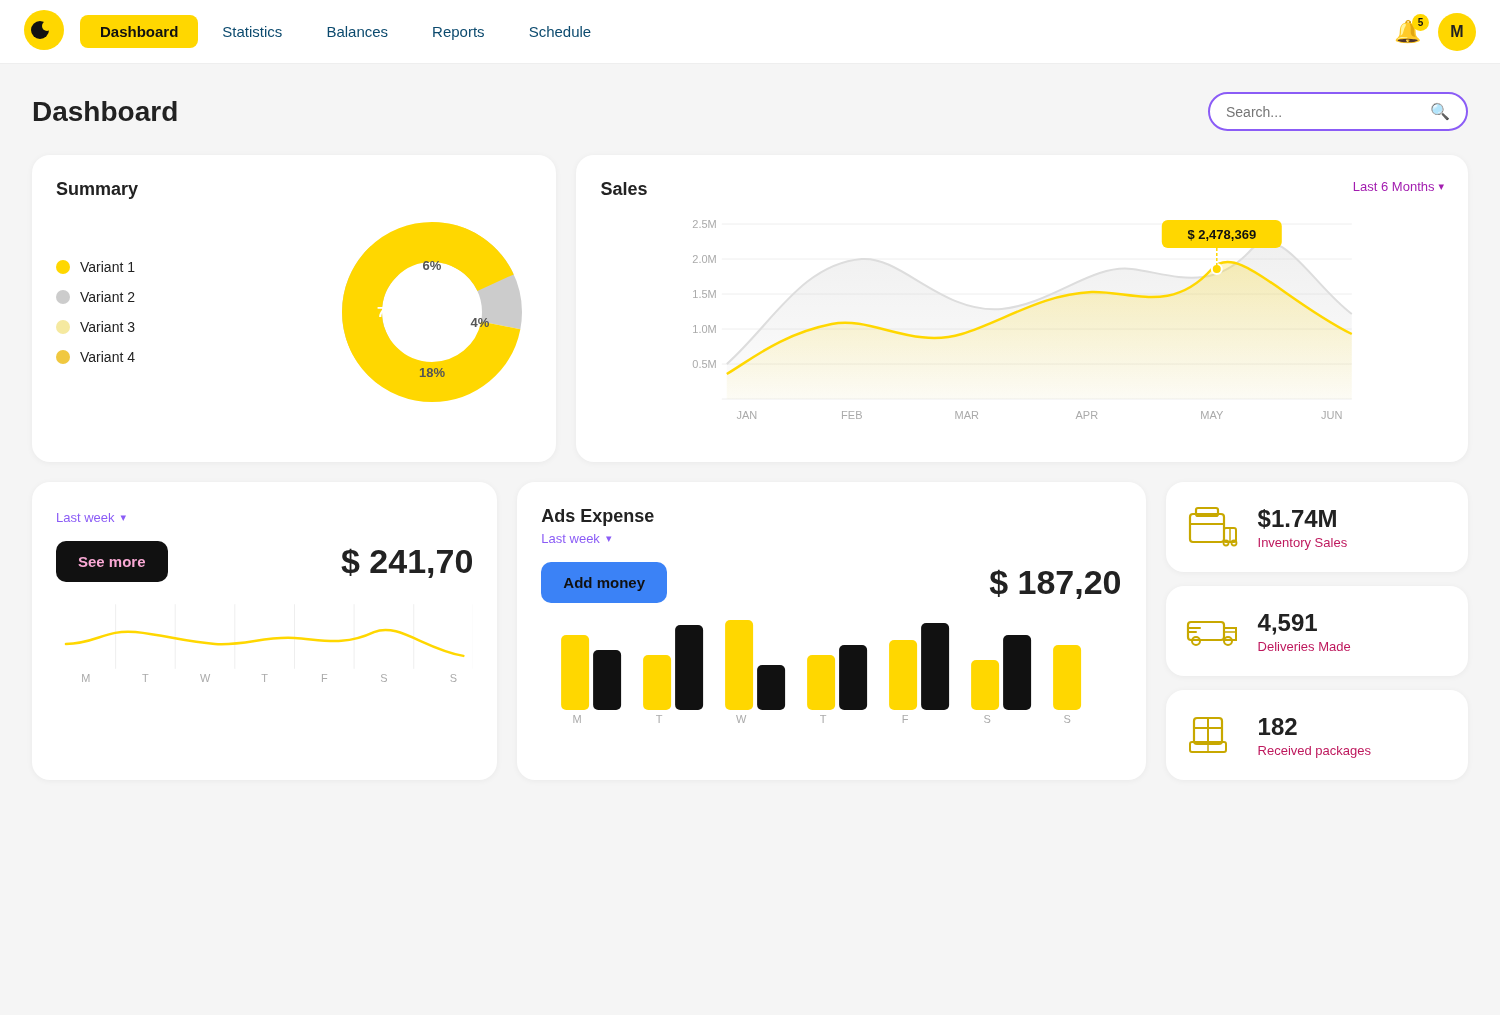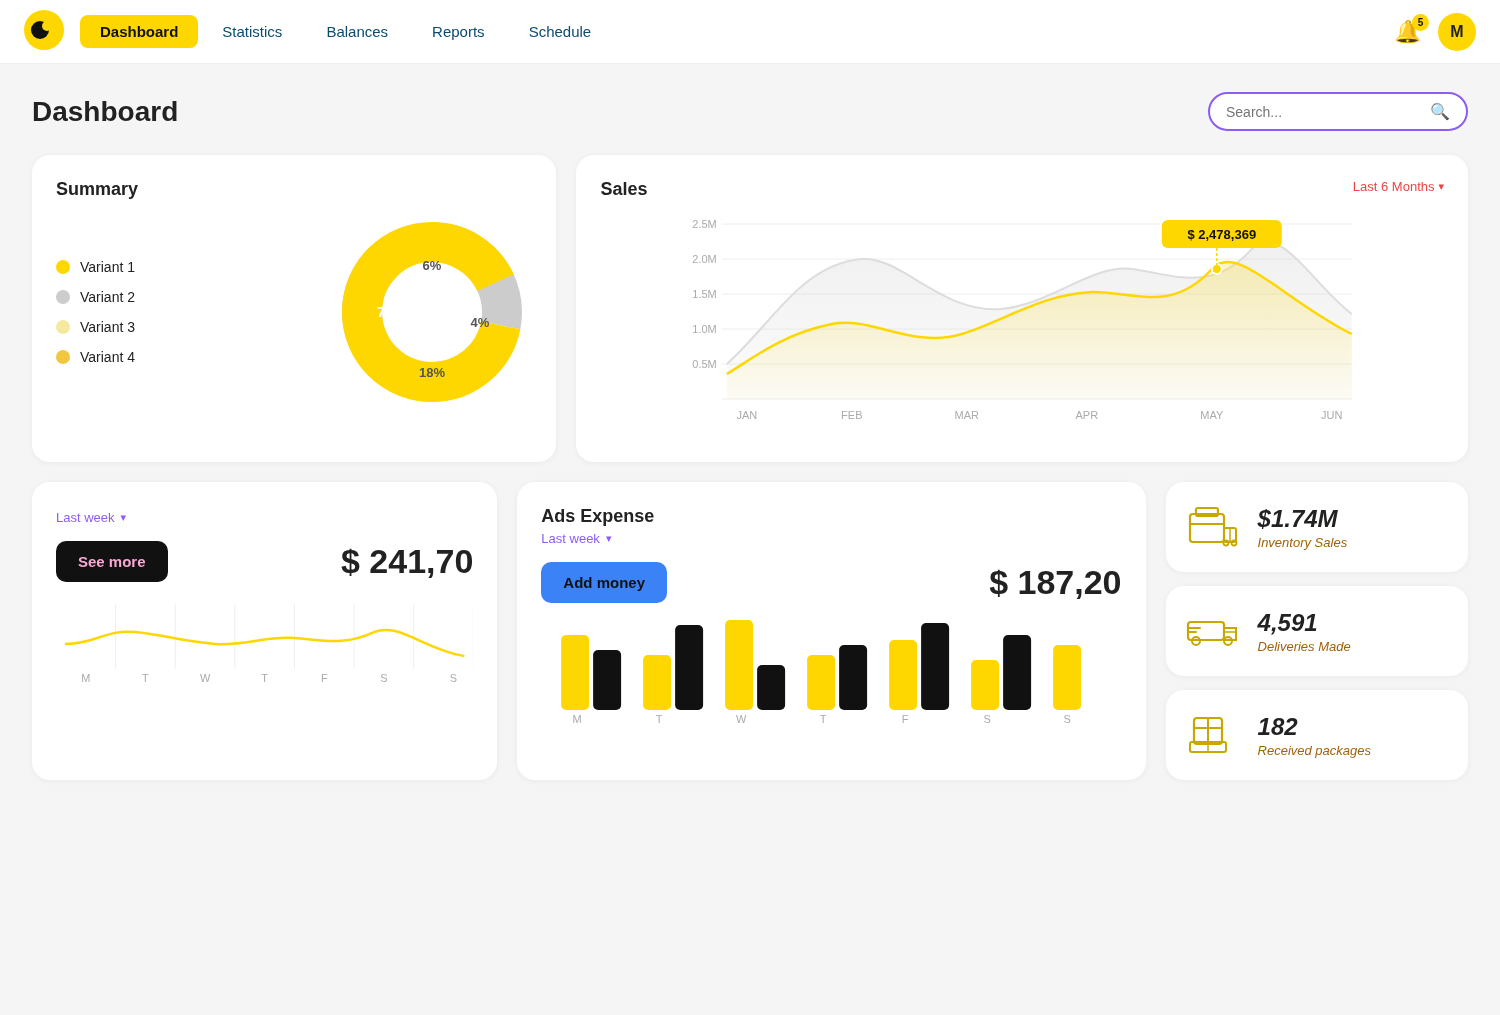--- a/index.html
+++ b/index.html
@@ -63,21 +63,21 @@
     .legend-dot { width: 14px; height: 14px; border-radius: 50%; flex-shrink: 0; }
 
     
     .donut-wrap { position: relative; width: 200px; height: 200px; flex-shrink: 0; }
     .donut-wrap svg { width: 200px; height: 200px; }
 
     
     .sales-header { display: flex; justify-content: space-between; align-items: flex-start; }
     .filter-btn {
       display: flex; align-items: center; gap: 4px;
-      font-size: 13px; color: #ef4444; cursor: pointer; border: none; background: none;
+      font-size: 13px; color: #a21caf; cursor: pointer; border: none; background: none;
     }
 
     
     .sub-header { display: flex; align-items: center; gap: 6px; font-size: 13px; color: #8b5cf6; margin-top: 4px; cursor: pointer; }
     .repay-row { display: flex; align-items: center; justify-content: space-between; margin: 16px 0 12px; }
     .see-more-btn {
       background: #111; color: #f9a8d4; border: none; border-radius: 10px;
       padding: 12px 22px; font-size: 15px; font-weight: 600; cursor: pointer;
     }
     .amount { font-size: 34px; font-weight: 700; }
@@ -88,26 +88,25 @@
       background: #3b82f6; color: #111; border: none; border-radius: 10px;
       padding: 12px 22px; font-size: 15px; font-weight: 600; cursor: pointer;
     }
 
     
     .stat-cards { display: flex; flex-direction: column; gap: 14px; }
     .stat-card {
       background: #fff; border-radius: 18px; padding: 18px 20px;
       display: flex; align-items: center; gap: 18px;
       box-shadow: 0 1px 6px rgba(0,0,0,0.05);
-      font-style: italic;
     }
     .stat-icon { width: 54px; height: 54px; flex-shrink: 0; }
     .stat-info {}
     .stat-value { font-size: 24px; font-weight: 700; }
-    .stat-label { font-size: 13px; color: #a16207; margin-top: 2px; }
+    .stat-label { font-size: 13px; color: #be185d; margin-top: 2px; }
 
     
     .sales-svg-wrap { width: 100%; overflow: hidden; }
 
     
     .chevron { display: inline-block; font-size: 11px; }
   </style>
 </head>
 <body>
 

